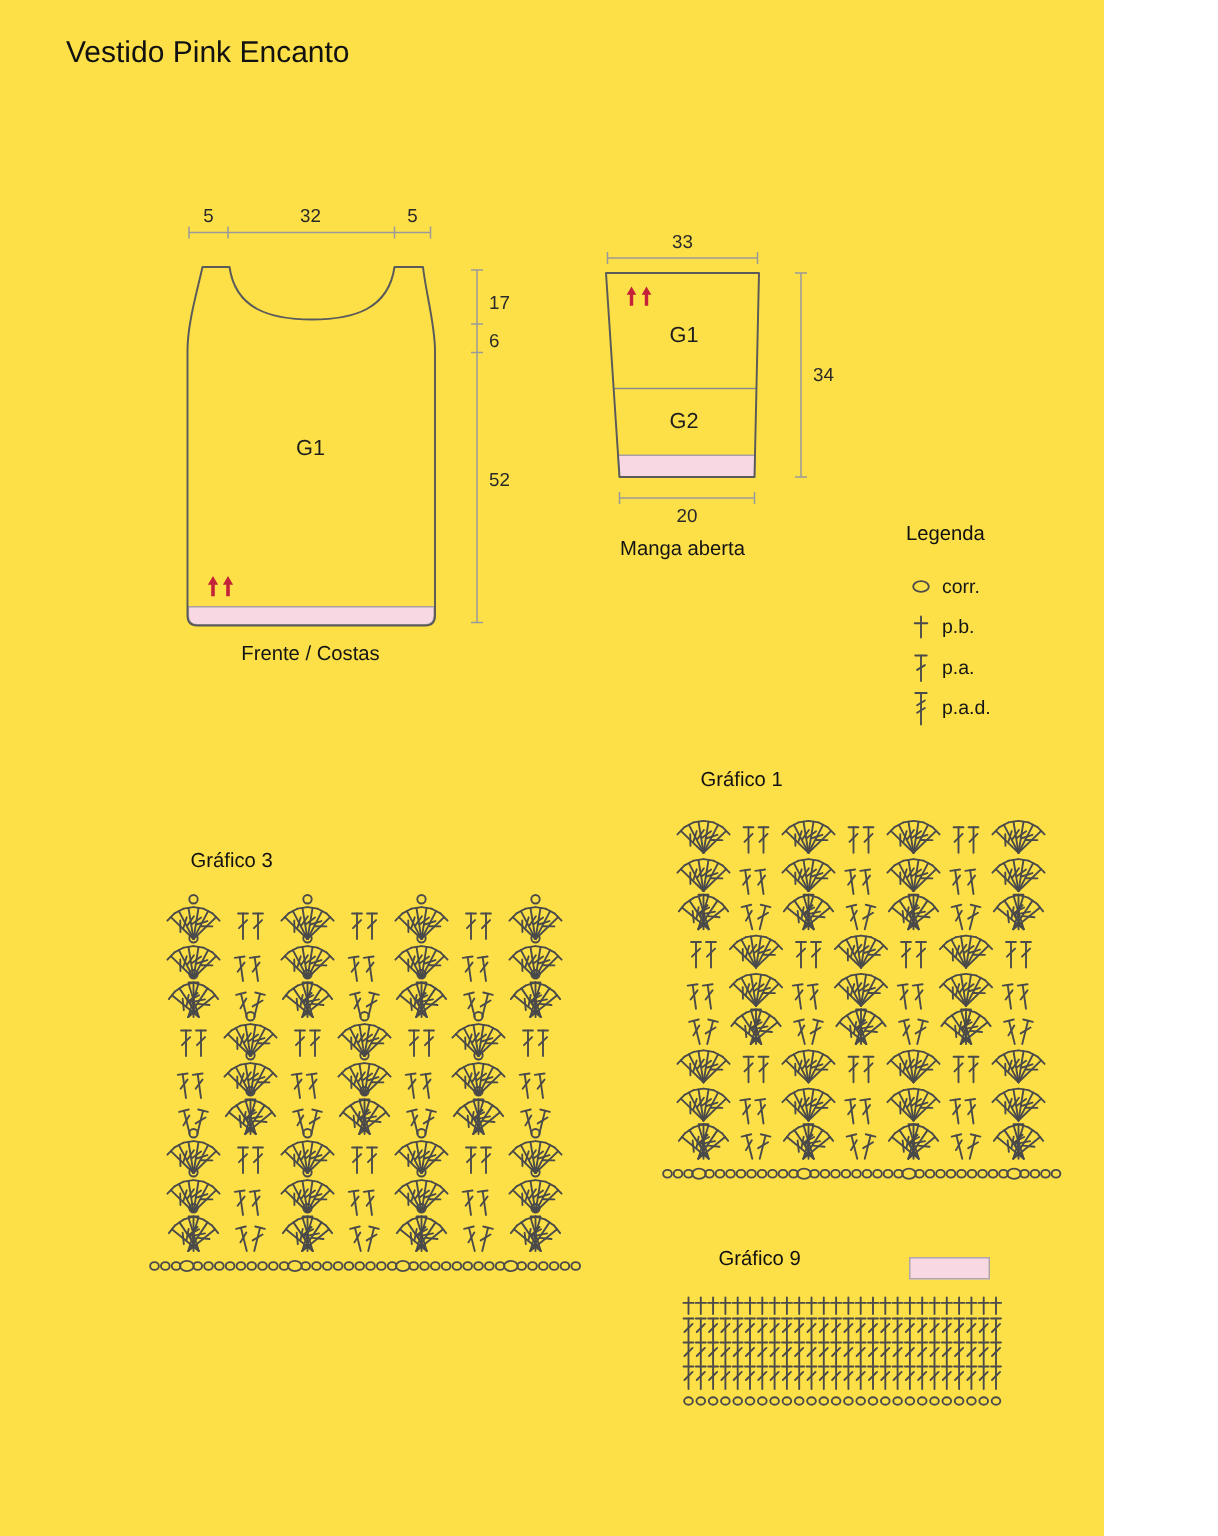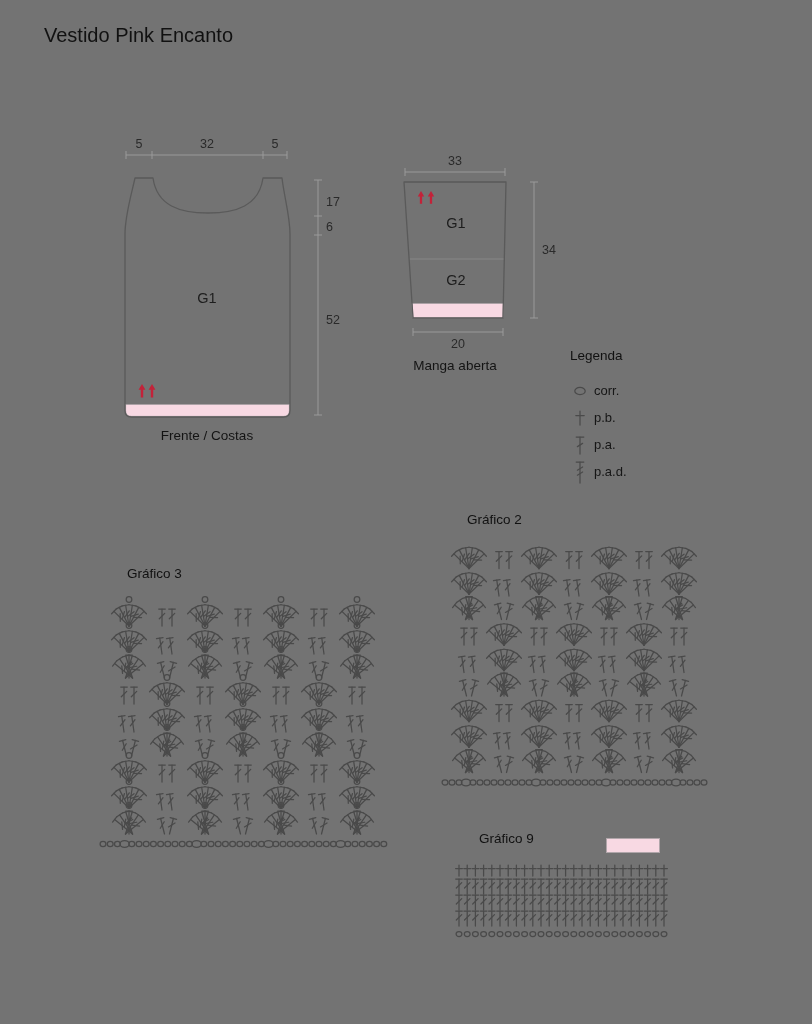--- a/index.html
+++ b/index.html
@@ -1,20 +1,20 @@
 <!DOCTYPE html>
 <html style="--pink: #f8d9e3; --outline: #5a5a5a; --dim: #9a9a9a; --red: #c32239; --symbol: #4a4a4a;"><head>
 <meta charset="utf-8">
 <style>
   :root{
     --pink:#f8d9e3; --outline:#5a5a5a; --dim:#9a9a9a;
     --red:#c32239; --symbol:#4a4a4a; --ink:#1c1c1c;
   }
   html,body{margin:0;padding:0;background:#fff;}
-  .page{position:relative;width:812px;height:1024px;background:#737373;overflow:hidden;
+  .page{position:relative;width:736px;height:1024px;background:#fde047;overflow:hidden;
         font-family:"Liberation Sans",sans-serif;color:var(--ink);}
   .abs{position:absolute;}
   .title{position:absolute;left:44px;top:24px;font-size:20px;color:#111;}
   
   .outline{fill:none;stroke:var(--outline);stroke-width:1.3;stroke-linejoin:round;}
   .band{fill:var(--pink);stroke:#a9a0a4;stroke-width:0.9;}
   .divider{stroke:#8a8a8a;stroke-width:0.9;}
   .dim{stroke:var(--dim);stroke-width:1;}
   .dimtxt{fill:#2a2a2a;font-size:12.5px;font-family:"Liberation Sans",sans-serif;}
   .lbl{fill:#1d1d1d;font-size:14.5px;font-family:"Liberation Sans",sans-serif;}
@@ -106,21 +106,21 @@
     <g class="dim">
       <line x1="23" y1="197" x2="113" y2="197"></line>
       <line x1="23" y1="193" x2="23" y2="201"></line>
       <line x1="113" y1="193" x2="113" y2="201"></line>
     </g>
     <text class="dimtxt" x="68" y="213" text-anchor="middle">20</text>
 
     <text class="cap" x="65" y="235" text-anchor="middle">Manga aberta</text>
   </svg>
 
-  <div class="legend abs" style="left:570px;top:348px">
+  <div class="legend abs" style="left:604px;top:348px">
     <div class="legend-title">Legenda</div>
     <div class="legend-row">
       <svg class="legend-icon" width="24" height="18">
         <ellipse cx="10" cy="9" rx="5.2" ry="3.6"></ellipse>
       </svg>
       <span class="legend-label">corr.</span>
     </div>
     <div class="legend-row">
       <svg class="legend-icon" width="24" height="20">
         <line x1="10" y1="3" x2="10" y2="17"></line>
@@ -1562,21 +1562,21 @@
       <ellipse cx="239.4" cy="252" rx="2.9" ry="2.6"></ellipse>
       <ellipse cx="246.6" cy="252" rx="4.6" ry="3.4"></ellipse>
       <ellipse cx="253.8" cy="252" rx="2.9" ry="2.6"></ellipse>
       <ellipse cx="261.0" cy="252" rx="2.9" ry="2.6"></ellipse>
       <ellipse cx="268.2" cy="252" rx="2.9" ry="2.6"></ellipse>
       <ellipse cx="275.4" cy="252" rx="2.9" ry="2.6"></ellipse>
       <ellipse cx="282.6" cy="252" rx="2.9" ry="2.6"></ellipse>
       <ellipse cx="289.8" cy="252" rx="2.9" ry="2.6"></ellipse>
     </svg>
 
-  <div class="chart-title abs" style="left:467px;top:512px">Gráfico 2</div>
+  <div class="chart-title abs" style="left:467px;top:512px">Gráfico 1</div>
   <svg id="chart-grafico2" class="abs crochet-chart" style="left:438px;top:538px" width="272" height="254" viewBox="0 0 272 254">
       <g transform="translate(31.0 30.5) rotate(-46)">
         <line x1="0.0" y1="0.0" x2="0.0" y2="-21.0"></line>
         <line x1="-3.3" y1="-21.0" x2="3.3" y2="-21.0"></line>
         <line x1="-2.7" y1="-9.5" x2="2.7" y2="-14.9"></line>
       </g>
       <g transform="translate(31.0 30.5) rotate(-27.6)">
         <line x1="0.0" y1="0.0" x2="0.0" y2="-21.0"></line>
         <line x1="-3.3" y1="-21.0" x2="3.3" y2="-21.0"></line>
         <line x1="-2.7" y1="-9.5" x2="2.7" y2="-14.9"></line>

